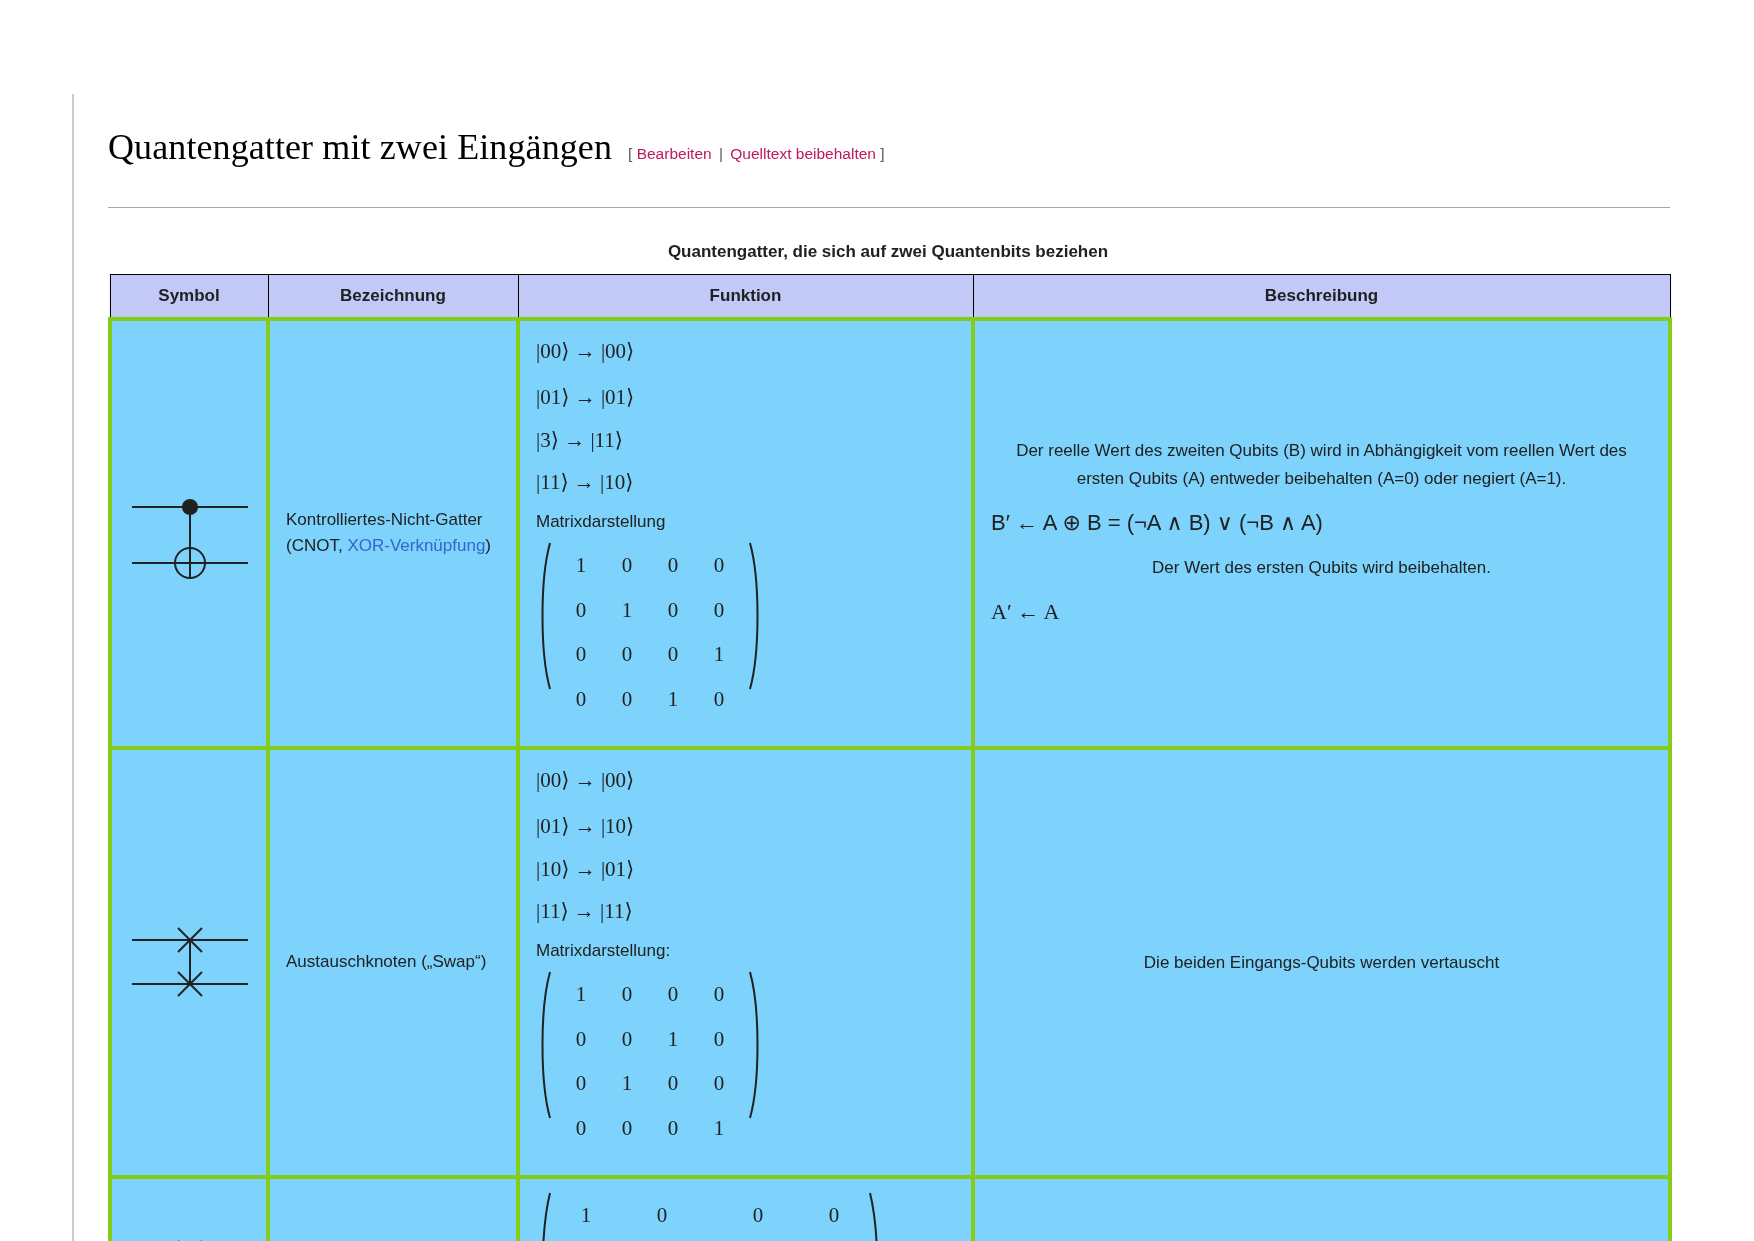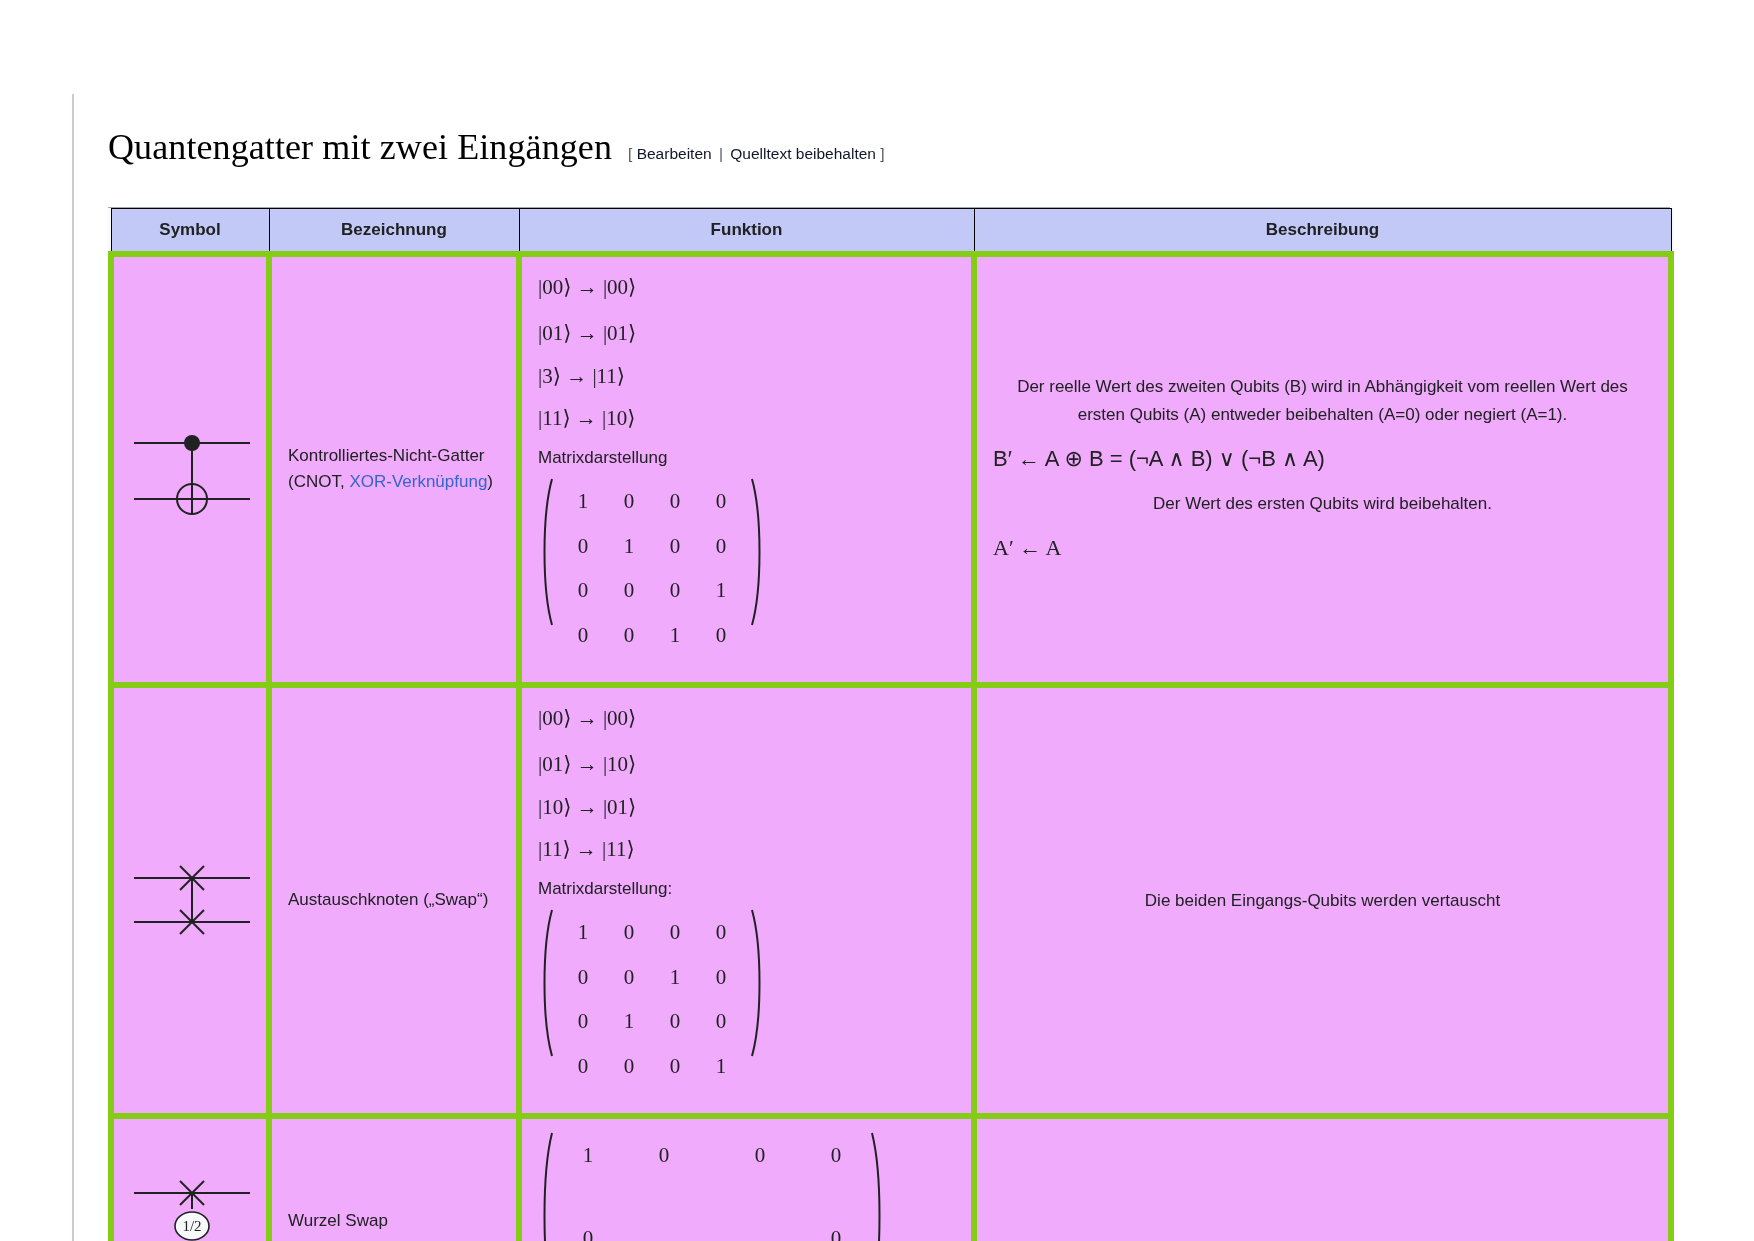--- a/index.html
+++ b/index.html
@@ -52,21 +52,21 @@
     letter-spacing: 0.1px;
   }
   .edit-links {
     margin-left: 16px;
     font-size: 15.5px;
     color: #54595d;
     white-space: nowrap;
   }
   .edit-links .brk { color: #54595d; }
   .edit-links a {
-    color: #0f172a;
+    color: #be185d;
     text-decoration: none;
   }
   .edit-links .sep { color: #54595d; padding: 0 3px; }
 
   
   .table-caption {
     text-align: center;
     font-weight: bold;
     font-size: 17px;
     color: #202122;
@@ -82,27 +82,27 @@
   }
   table.qgates th {
     background: #c3c9f7;
     border: 1px solid #000000;
     font-size: 17px;
     font-weight: bold;
     padding: 11px 6px;
     color: #202122;
   }
   table.qgates td {
-    border: 6px solid #84cc16;
+    border: 4px solid #84cc16;
     padding: 14px 16px;
     vertical-align: middle;
     font-size: 17px;
     line-height: 1.55;
     color: #202122;
-    background: #f0abfc;
+    background: #7dd3fc;
   }
   col.c-symbol { width: 158px; }
   col.c-bez { width: 250px; }
   col.c-funk { width: 455px; }
   col.c-besc { width: 697px; }
 
   td.symbol-cell { text-align: center; padding: 10px 4px; }
   td.funk-cell { vertical-align: top; padding-top: 18px; }
   td.besc-cell { vertical-align: middle; }
 
@@ -163,20 +163,21 @@
       <h2 class="heading-title">Quantengatter mit zwei Eingängen</h2>
       <span class="edit-links">
         <span class="brk">[</span>
         <a href="#">Bearbeiten</a>
         <span class="sep">|</span>
         <a href="#">Quelltext beibehalten</a>
         <span class="brk">]</span>
       </span>
     </div>
 
+    <div class="table-caption">Quantengatter, die sich auf zwei Quantenbits beziehen</div>
 
     <table class="qgates">
       <colgroup>
         <col class="c-symbol">
           <col class="c-bez">
           <col class="c-funk">
           <col class="c-besc">
       </colgroup>
       <thead>
         <tr>

